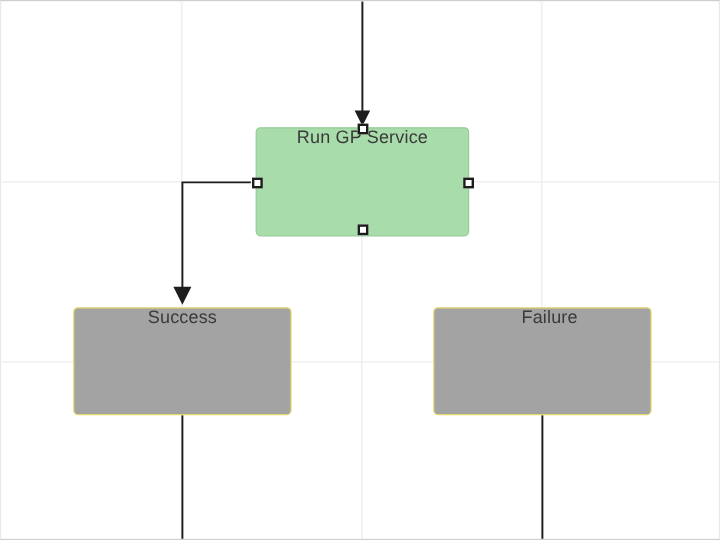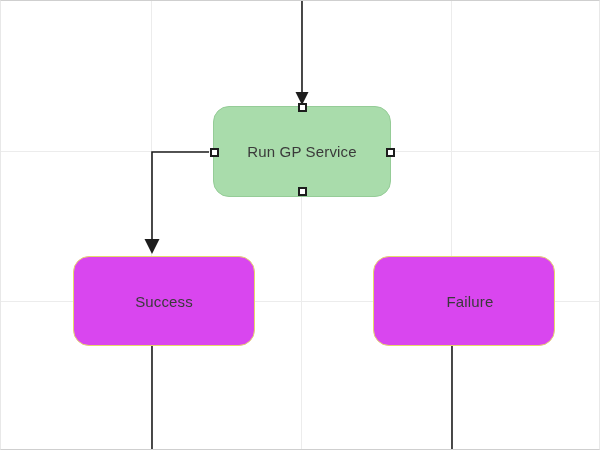--- a/index.html
+++ b/index.html
@@ -35,40 +35,39 @@
     position: absolute;
     left: 0; top: 0;
     width: 600px;
     height: 450px;
     pointer-events: none;
   }
   .node {
     position: absolute;
     box-sizing: border-box;
     display: flex;
-    align-items: center;
+    align-items: flex-start;
     justify-content: center;
-    border-radius: 16px;
+    border-radius: 4px;
     user-select: none;
   }
   .node-label {
     font-size: 15px;
     line-height: 1;
     letter-spacing: 0.15px;
     color: #3a3a3a;
     white-space: nowrap;
   }
   .node-process {
     background: #a9dcab;
     border: 1px solid #95cc97;
   }
   .node-terminal {
-    background: #d946ef;
+    background: #a3a3a3;
     border: 1px solid #e6d76c;
-    margin-left: 12px;
   }
   .handle {
     position: absolute;
     width: 9px;
     height: 9px;
     box-sizing: border-box;
     background: #ffffff;
     border: 2px solid #1d1d1d;
   }
 </style>

